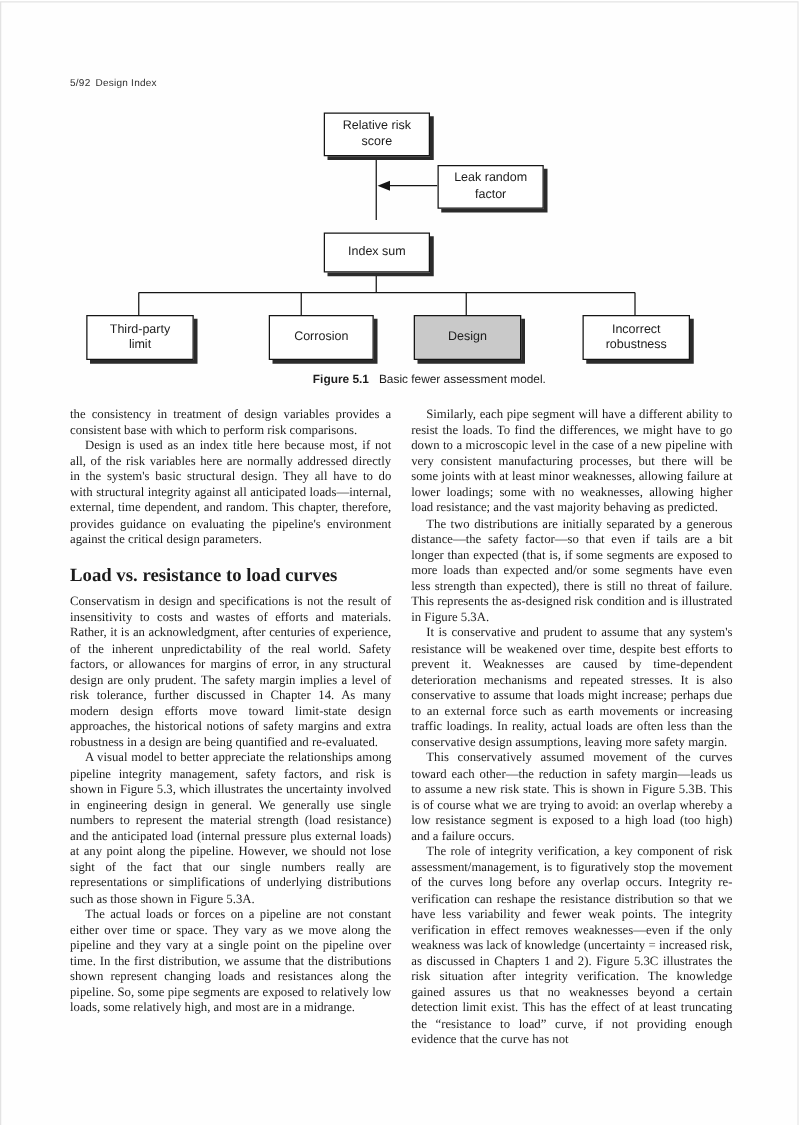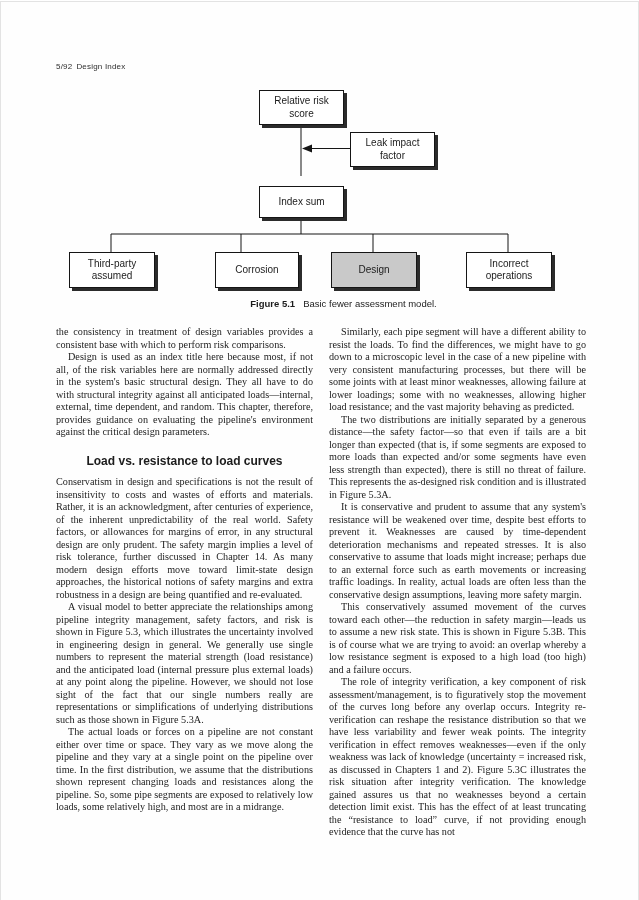--- a/index.html
+++ b/index.html
@@ -70,25 +70,25 @@
     line-height: 12.5px;
   }
   .col-left  { left: 55px; }
   .col-right { left: 328px; }
   .col p {
     margin: 0;
     text-align: justify;
   }
   .col p.indent { text-indent: 12px; }
   .section-heading {
-    font-family: Liberation Sans, sans-serif;
+    font-family: Liberation Serif, serif;
     font-weight: bold;
-    font-size: 12px;
+    font-size: 15px;
     margin: 16px 0 9px 0;
-    text-align: center;
+    text-align: left;
   }
 </style>
 </head>
 <body>
 
 <div class="page">
 
   <div class="running-header">
     <span>5/92</span><span class="sep"></span><span>Design Index</span>
   </div>
@@ -103,39 +103,39 @@
     <line x1="240" y1="232" x2="240" y2="250" stroke="#151515" stroke-width="1"></line>
     <line x1="372" y1="232" x2="372" y2="250" stroke="#151515" stroke-width="1"></line>
     <line x1="507" y1="232" x2="507" y2="250" stroke="#151515" stroke-width="1"></line>
   </svg>
 
   <div class="node" style="left:258px; top:88px; width:83px; height:33px;">
     <span class="label">Relative risk
 score</span>
   </div>
   <div class="node" style="left:349px; top:130px; width:83px; height:33px;">
-    <span class="label">Leak impact
+    <span class="label">Leak random
 factor</span>
   </div>
   <div class="node" style="left:258px; top:184px; width:83px; height:30px;">
     <span class="label">Index sum</span>
   </div>
   <div class="node" style="left:68px; top:250px; width:84px; height:34px;">
     <span class="label">Third-party
-assumed</span>
+limit</span>
   </div>
   <div class="node" style="left:214px; top:250px; width:82px; height:34px;">
     <span class="label">Corrosion</span>
   </div>
   <div class="node shaded" style="left:330px; top:250px; width:84px; height:34px;">
     <span class="label">Design</span>
   </div>
   <div class="node" style="left:465px; top:250px; width:84px; height:34px;">
     <span class="label">Incorrect
-operations</span>
+robustness</span>
   </div>
 
   <div class="figure-caption">
     <span class="cap-label">Figure 5.1</span><span>Basic fewer assessment model.</span>
   </div>
 
   <div class="col col-left">
     <p>the consistency in treatment of design variables provides a consistent base with which to perform risk comparisons.</p>
     <p class="indent">Design is used as an index title here because most, if not all, of the risk variables here are normally addressed directly in the system's basic structural design. They all have to do with structural integrity against all anticipated loads—internal, external, time dependent, and random. This chapter, therefore, provides guidance on evaluating the pipeline's environment against the critical design parameters.</p>
     <h2 class="section-heading">Load vs. resistance to load curves</h2>

